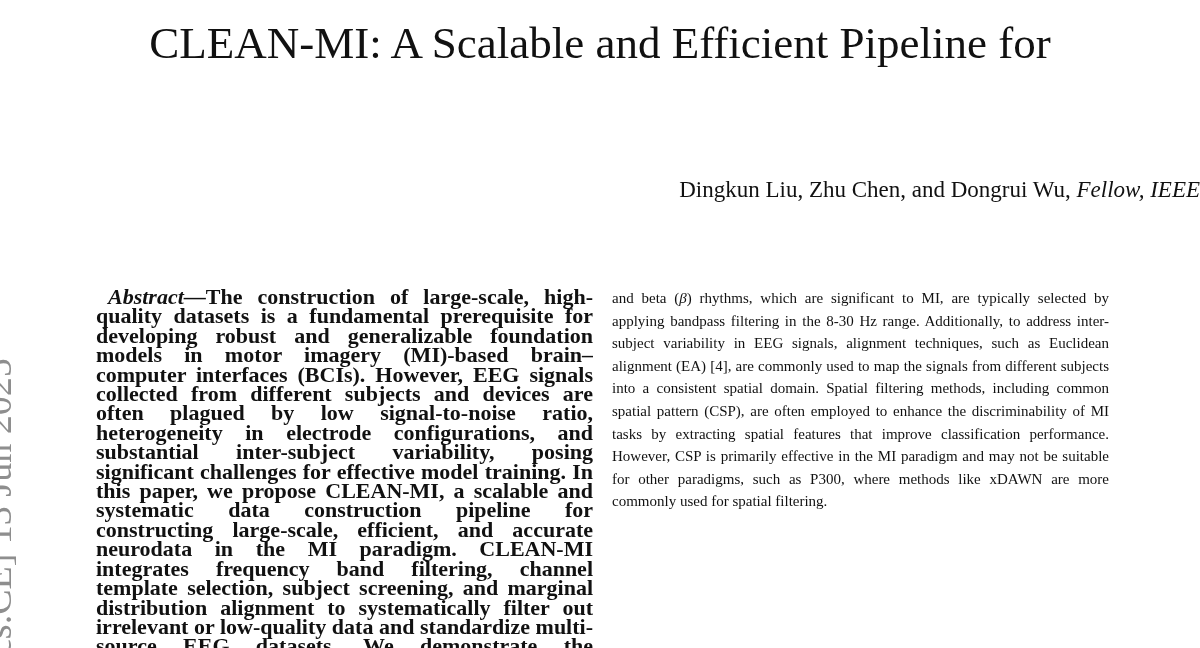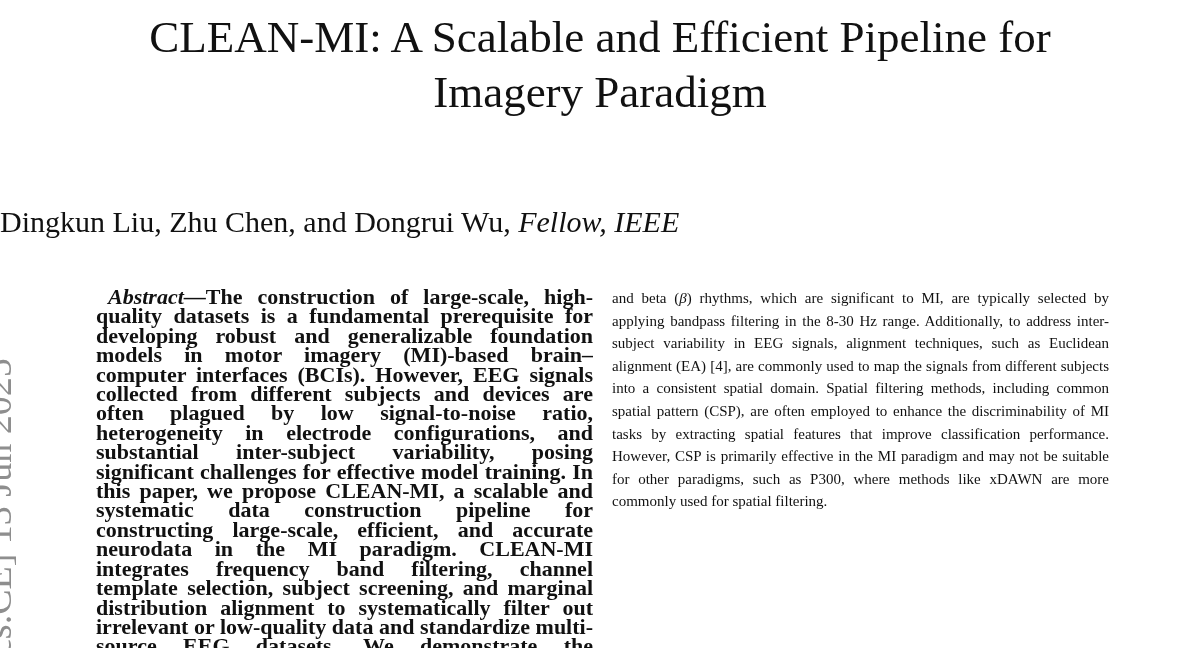--- a/index.html
+++ b/index.html
@@ -30,39 +30,38 @@
     transform-origin: 0 100%;
     white-space: nowrap;
     font-size: 38px;
     line-height: 44px;
     color: var(--sidebar-gray);
   }
 
   
   .title {
     position: absolute;
-    top: 10px;
+    top: 16px;
     left: 0; right: 0;
     text-align: center;
     font-size: 45px;
     line-height: 55px;
     font-weight: 400;
     color: var(--ink);
   }
   .title-line { white-space: nowrap; }
 
   
   .authors {
     position: absolute;
     top: 176px;
     left: 0; right: 0;
-    text-align: left;
-    font-size: 30px;
+    text-align: right;
+    font-size: 23px;
     line-height: 28px;
-    margin-top: 32px;
   }
   .italic { font-style: italic; }
 
   
   .col {
     position: absolute;
     top: 287px;
     bottom: -60px;
     text-align: justify;
     overflow: hidden;
@@ -89,21 +88,20 @@
 </style>
 </head>
 <body style="background: rgb(255, 255, 255);">
 
 <div class="page">
 
   <div class="arxiv-label">cs.CE] 13 Jun 2025</div>
 
   <h1 class="title">
     <div class="title-line">CLEAN-MI: A Scalable and Efficient Pipeline for</div>
-    <div class="title-line">Imagery Paradigm</div>
   </h1>
 
   <div class="authors">
     <span>Dingkun Liu, Zhu Chen, and Dongrui Wu, </span><span class="italic">Fellow, IEEE</span>
   </div>
 
   <div class="col col-left">
     <p class="abstract">
       <span class="lead">Abstract</span><span>—The construction of large-scale, high-quality datasets is a fundamental prerequisite for developing robust and generalizable foundation models in motor imagery (MI)-based brain–computer interfaces (BCIs). However, EEG signals collected from different subjects and devices are often plagued by low signal-to-noise ratio, heterogeneity in electrode configurations, and substantial inter-subject variability, posing significant challenges for effective model training. In this paper, we propose CLEAN-MI, a scalable and systematic data construction pipeline for constructing large-scale, efficient, and accurate neurodata in the MI paradigm. CLEAN-MI integrates frequency band filtering, channel template selection, subject screening, and marginal distribution alignment to systematically filter out irrelevant or low-quality data and standardize multi-source EEG datasets. We demonstrate the effectiveness of CLEAN-MI on multiple public MI datasets, achieving consistent improvements in data quality and classification performance.</span>
     </p>

